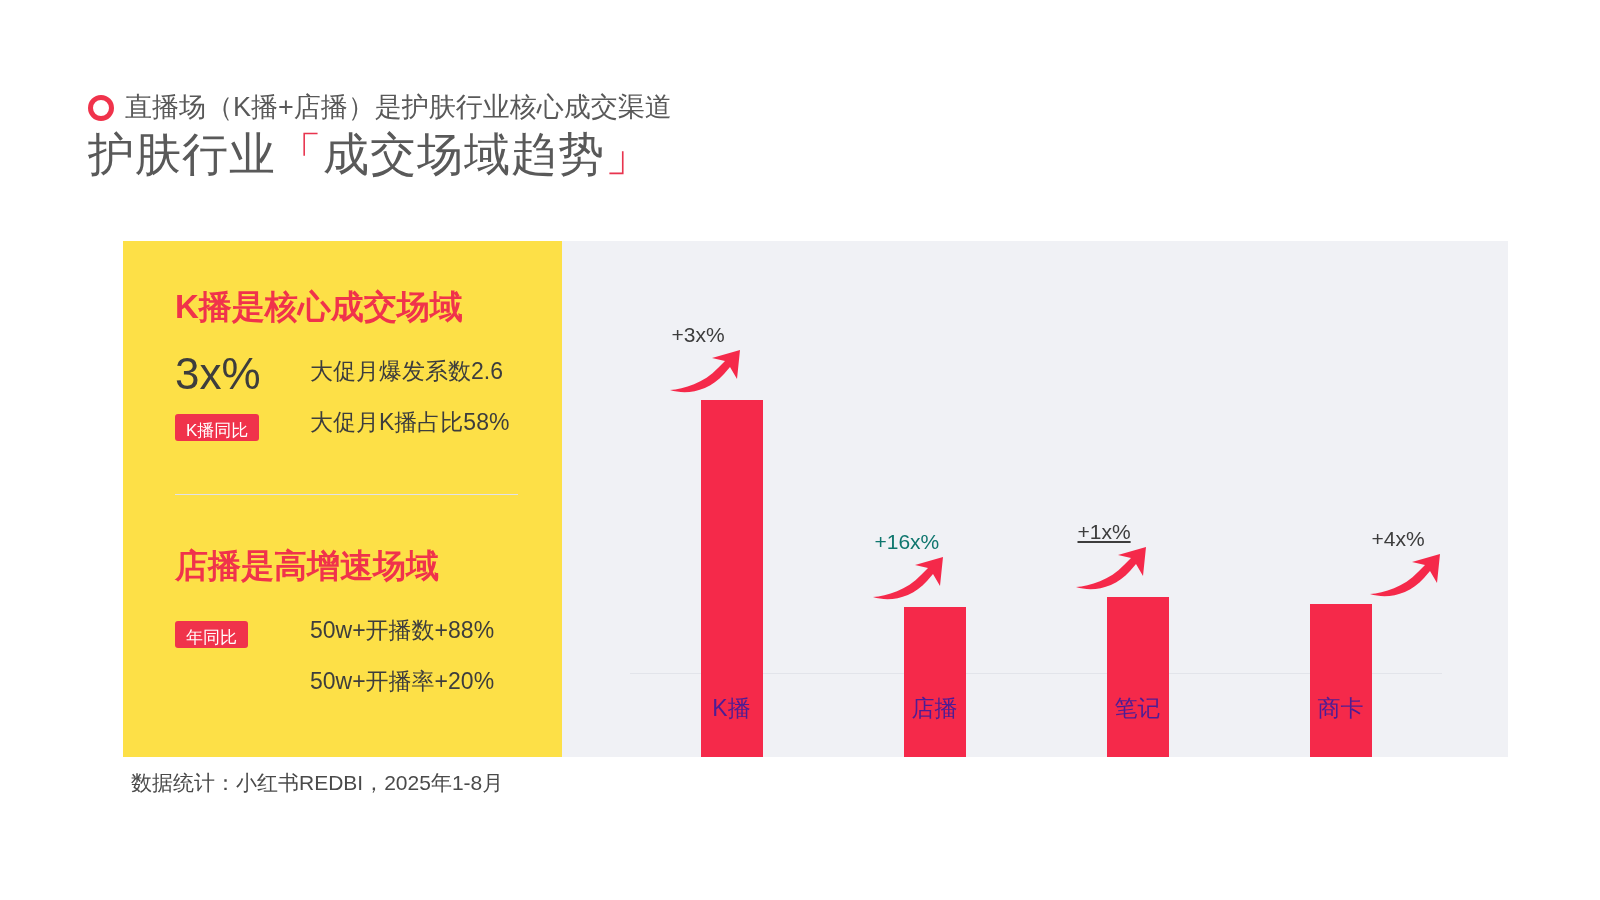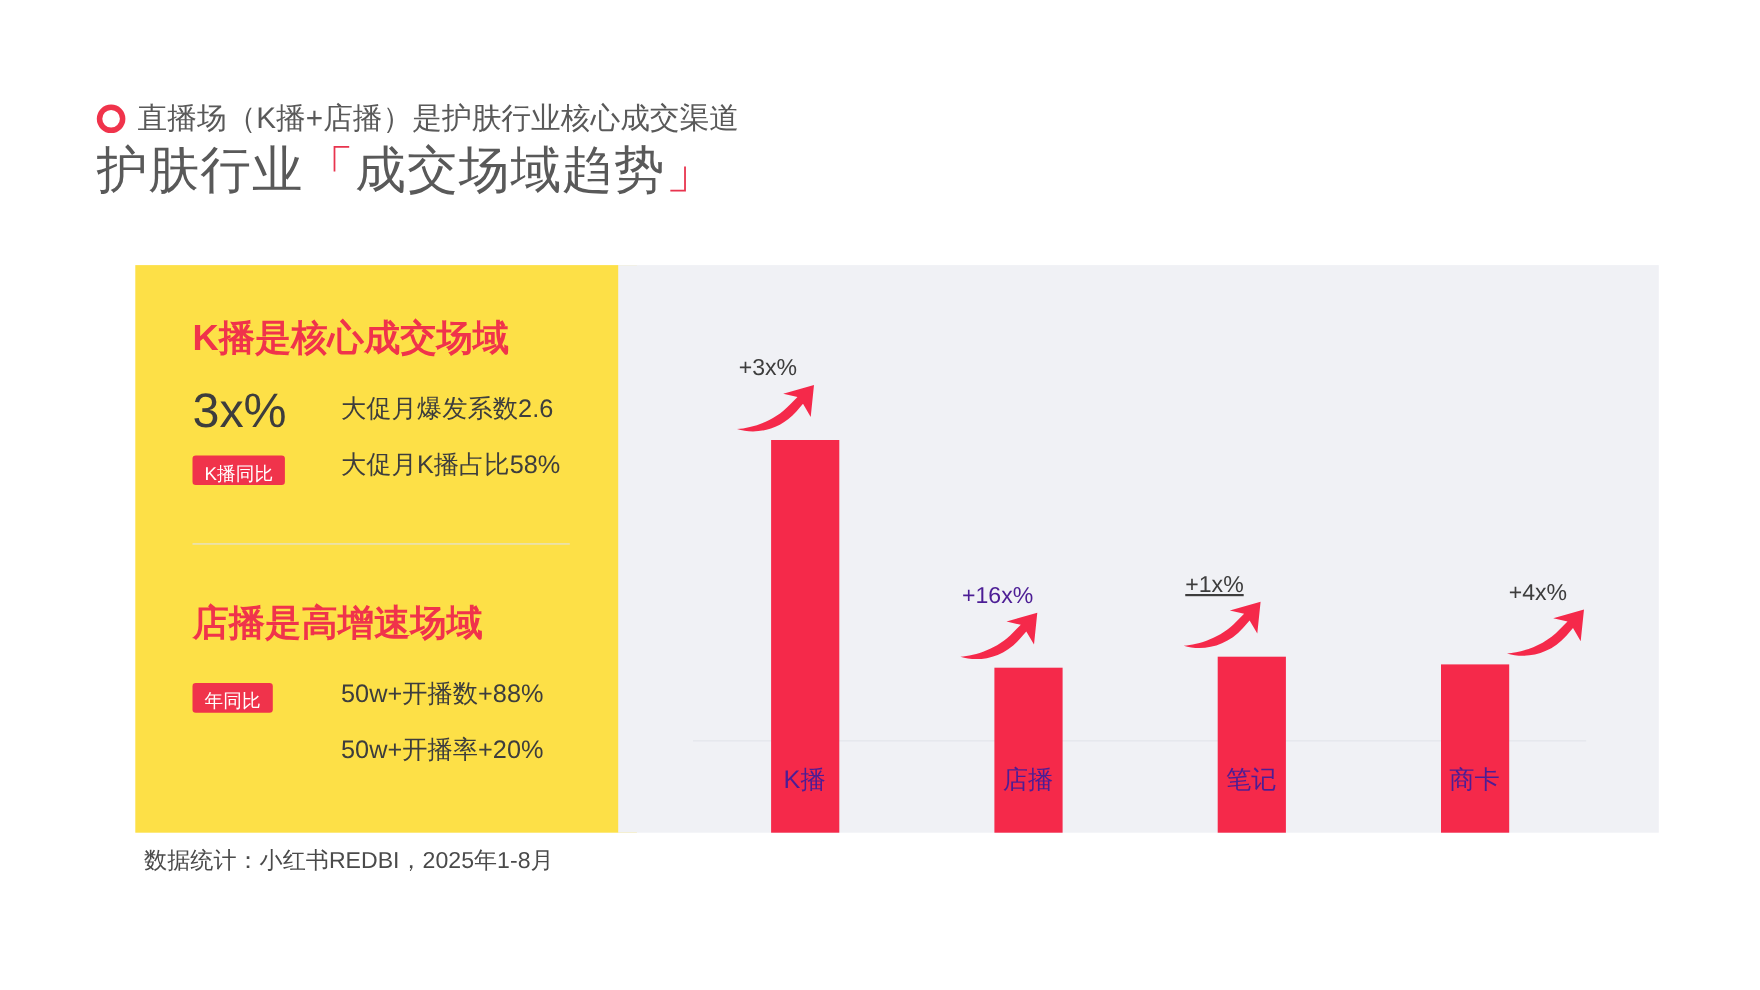--- a/index.html
+++ b/index.html
@@ -289,21 +289,21 @@
               <svg class="annot-arrow" viewBox="0 0 82 46" xmlns="http://www.w3.org/2000/svg" aria-hidden="true">
                 <path d="M2 42 C 16 41, 36 35, 50 20 L 57 13 L 44 10 L 72 2 L 69 31 L 62 19 L 56 26 C 40 44, 18 47, 2 42 Z" fill="#F5294A"></path>
               </svg>
             </div>
           </div>
         </div>
         <div class="cat-label" style="left: 68px;">K播</div>
         <div class="bar-slot" style="left: 271px;">
           <div class="bar" style="height: 150px; background: rgb(245, 41, 74);"></div>
           <div class="bar-annot" style="bottom: 156px;">
-            <div class="annot-label" style="color: #4c1d95;">+16x%</div>
+            <div class="annot-label" style="color: #0f766e;">+16x%</div>
             <div>
               <svg class="annot-arrow" viewBox="0 0 82 46" xmlns="http://www.w3.org/2000/svg" aria-hidden="true">
                 <path d="M2 42 C 16 41, 36 35, 50 20 L 57 13 L 44 10 L 72 2 L 69 31 L 62 19 L 56 26 C 40 44, 18 47, 2 42 Z" fill="#F5294A"></path>
               </svg>
             </div>
           </div>
         </div>
         <div class="cat-label" style="left: 271px;">店播</div>
         <div class="bar-slot" style="left: 474px;">
           <div class="bar" style="height: 160px; background: rgb(245, 41, 74);"></div>

